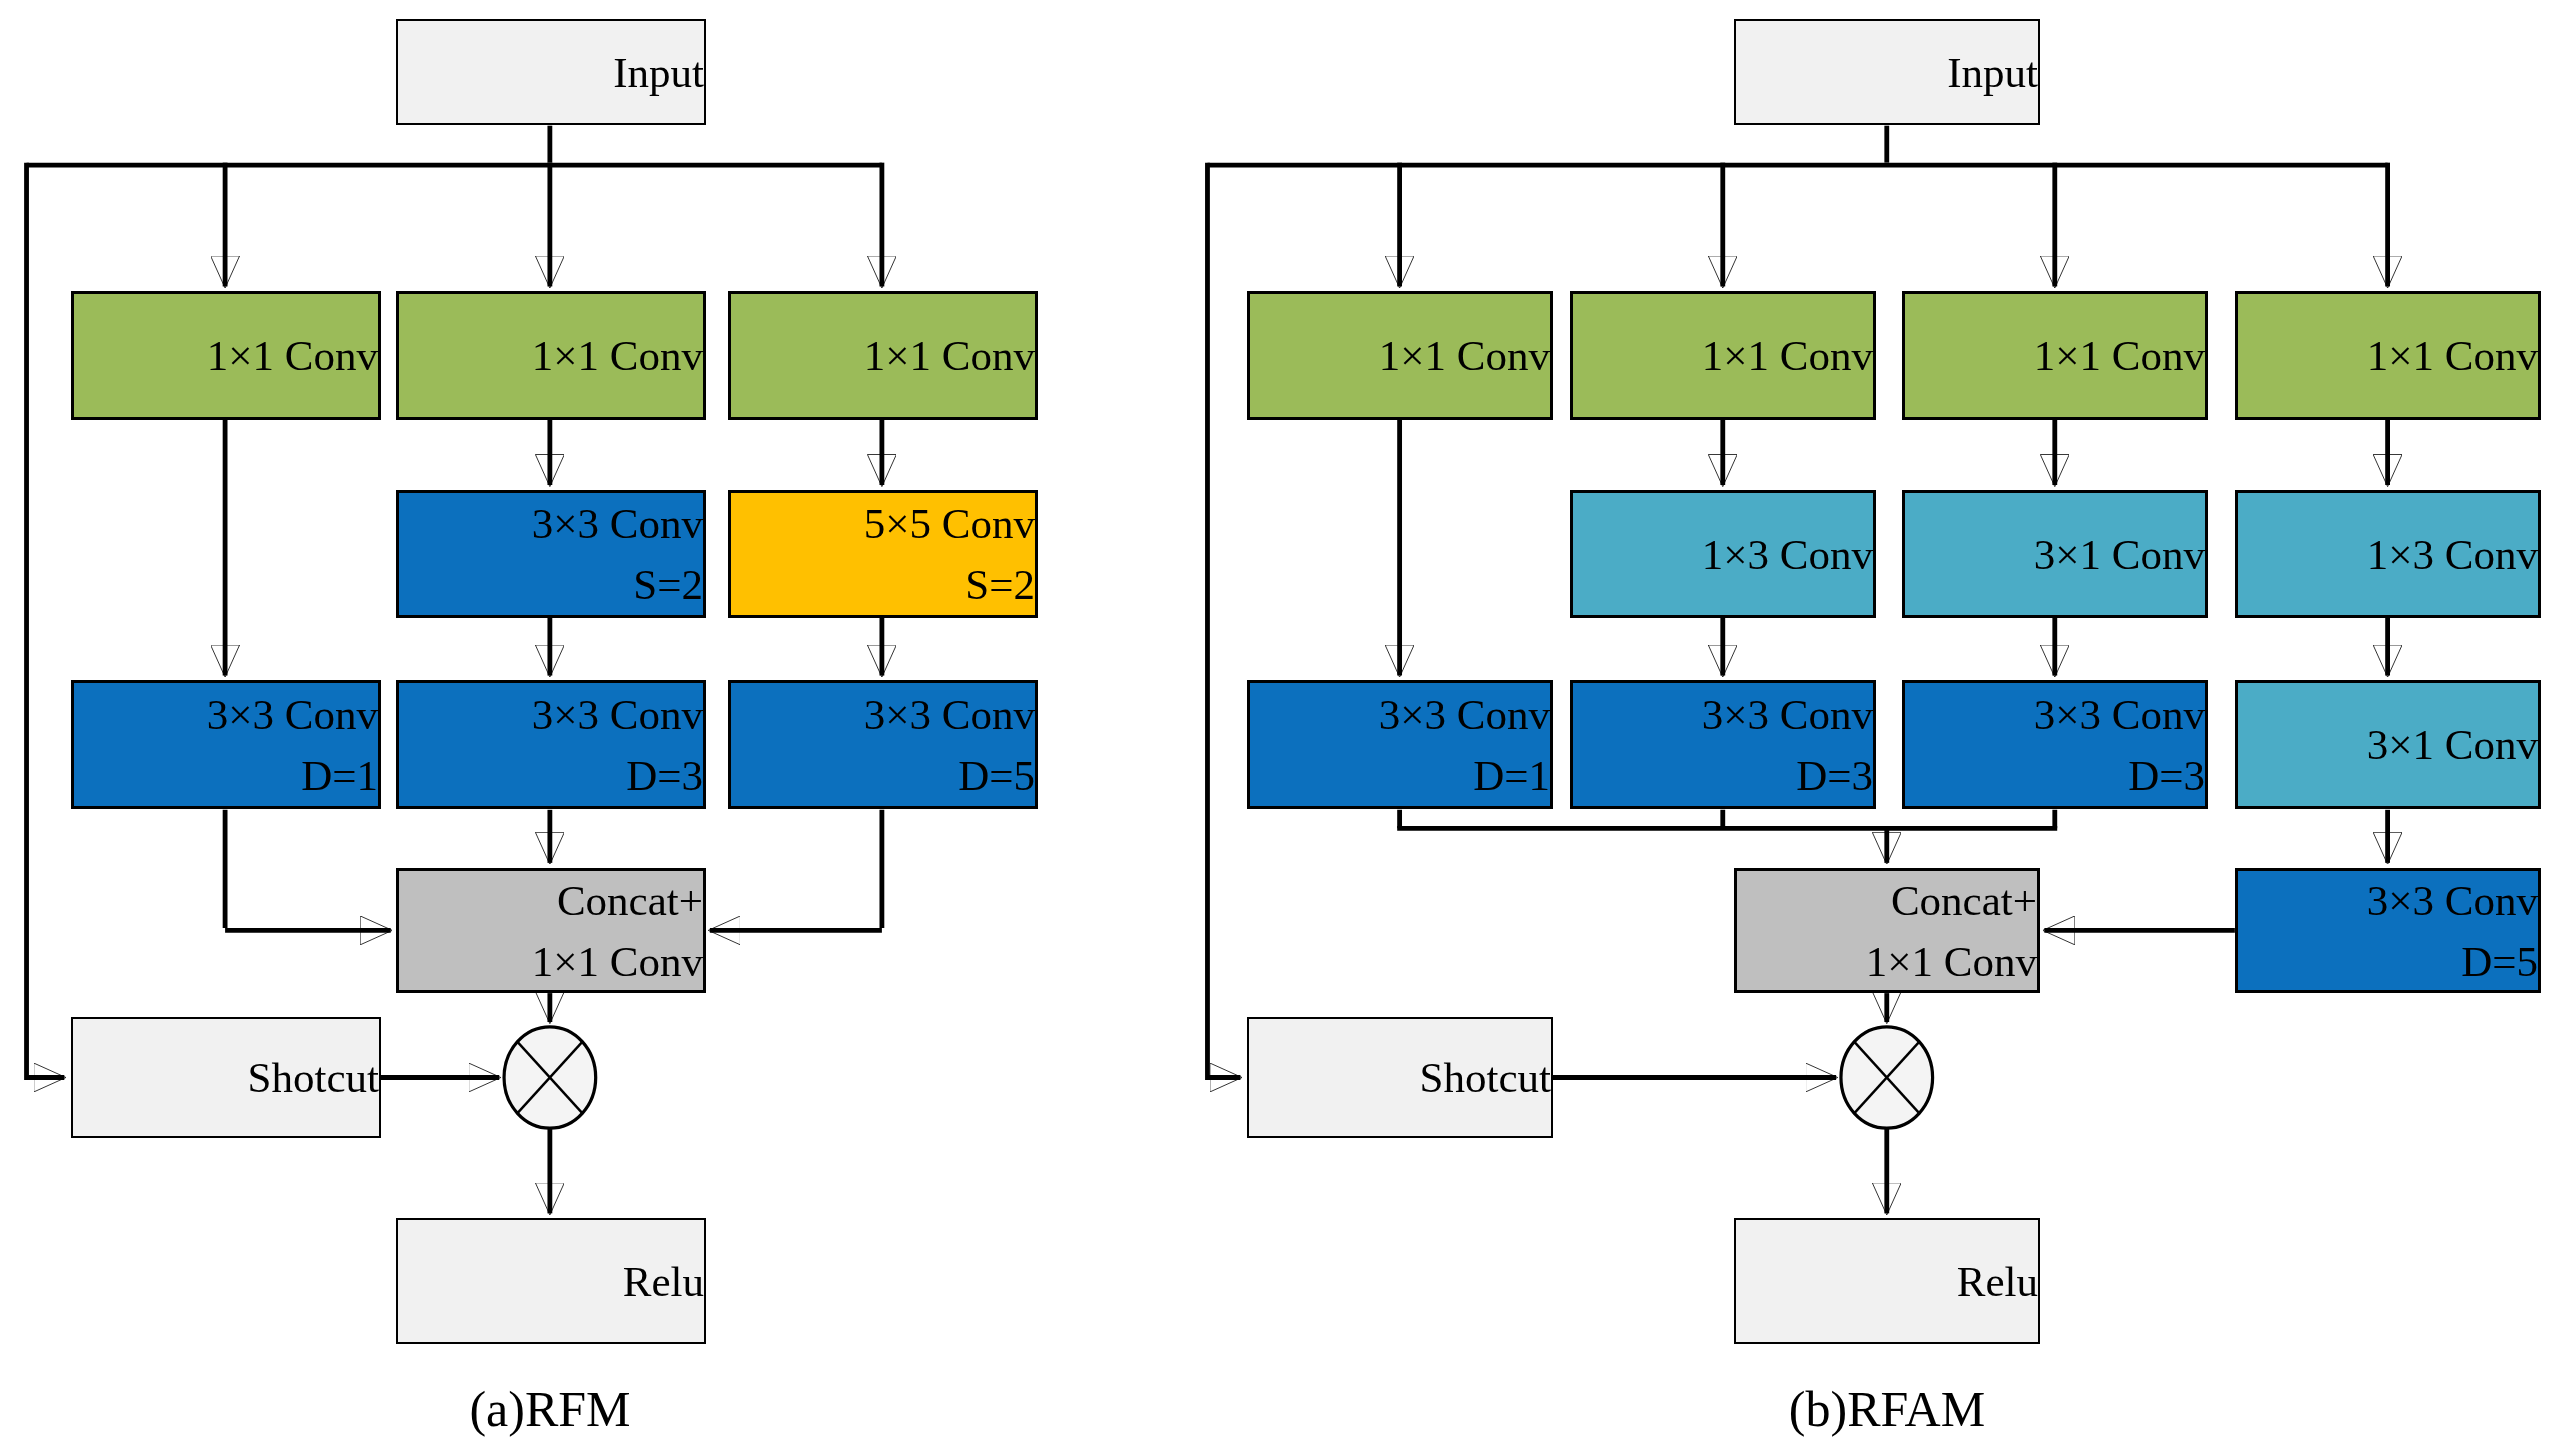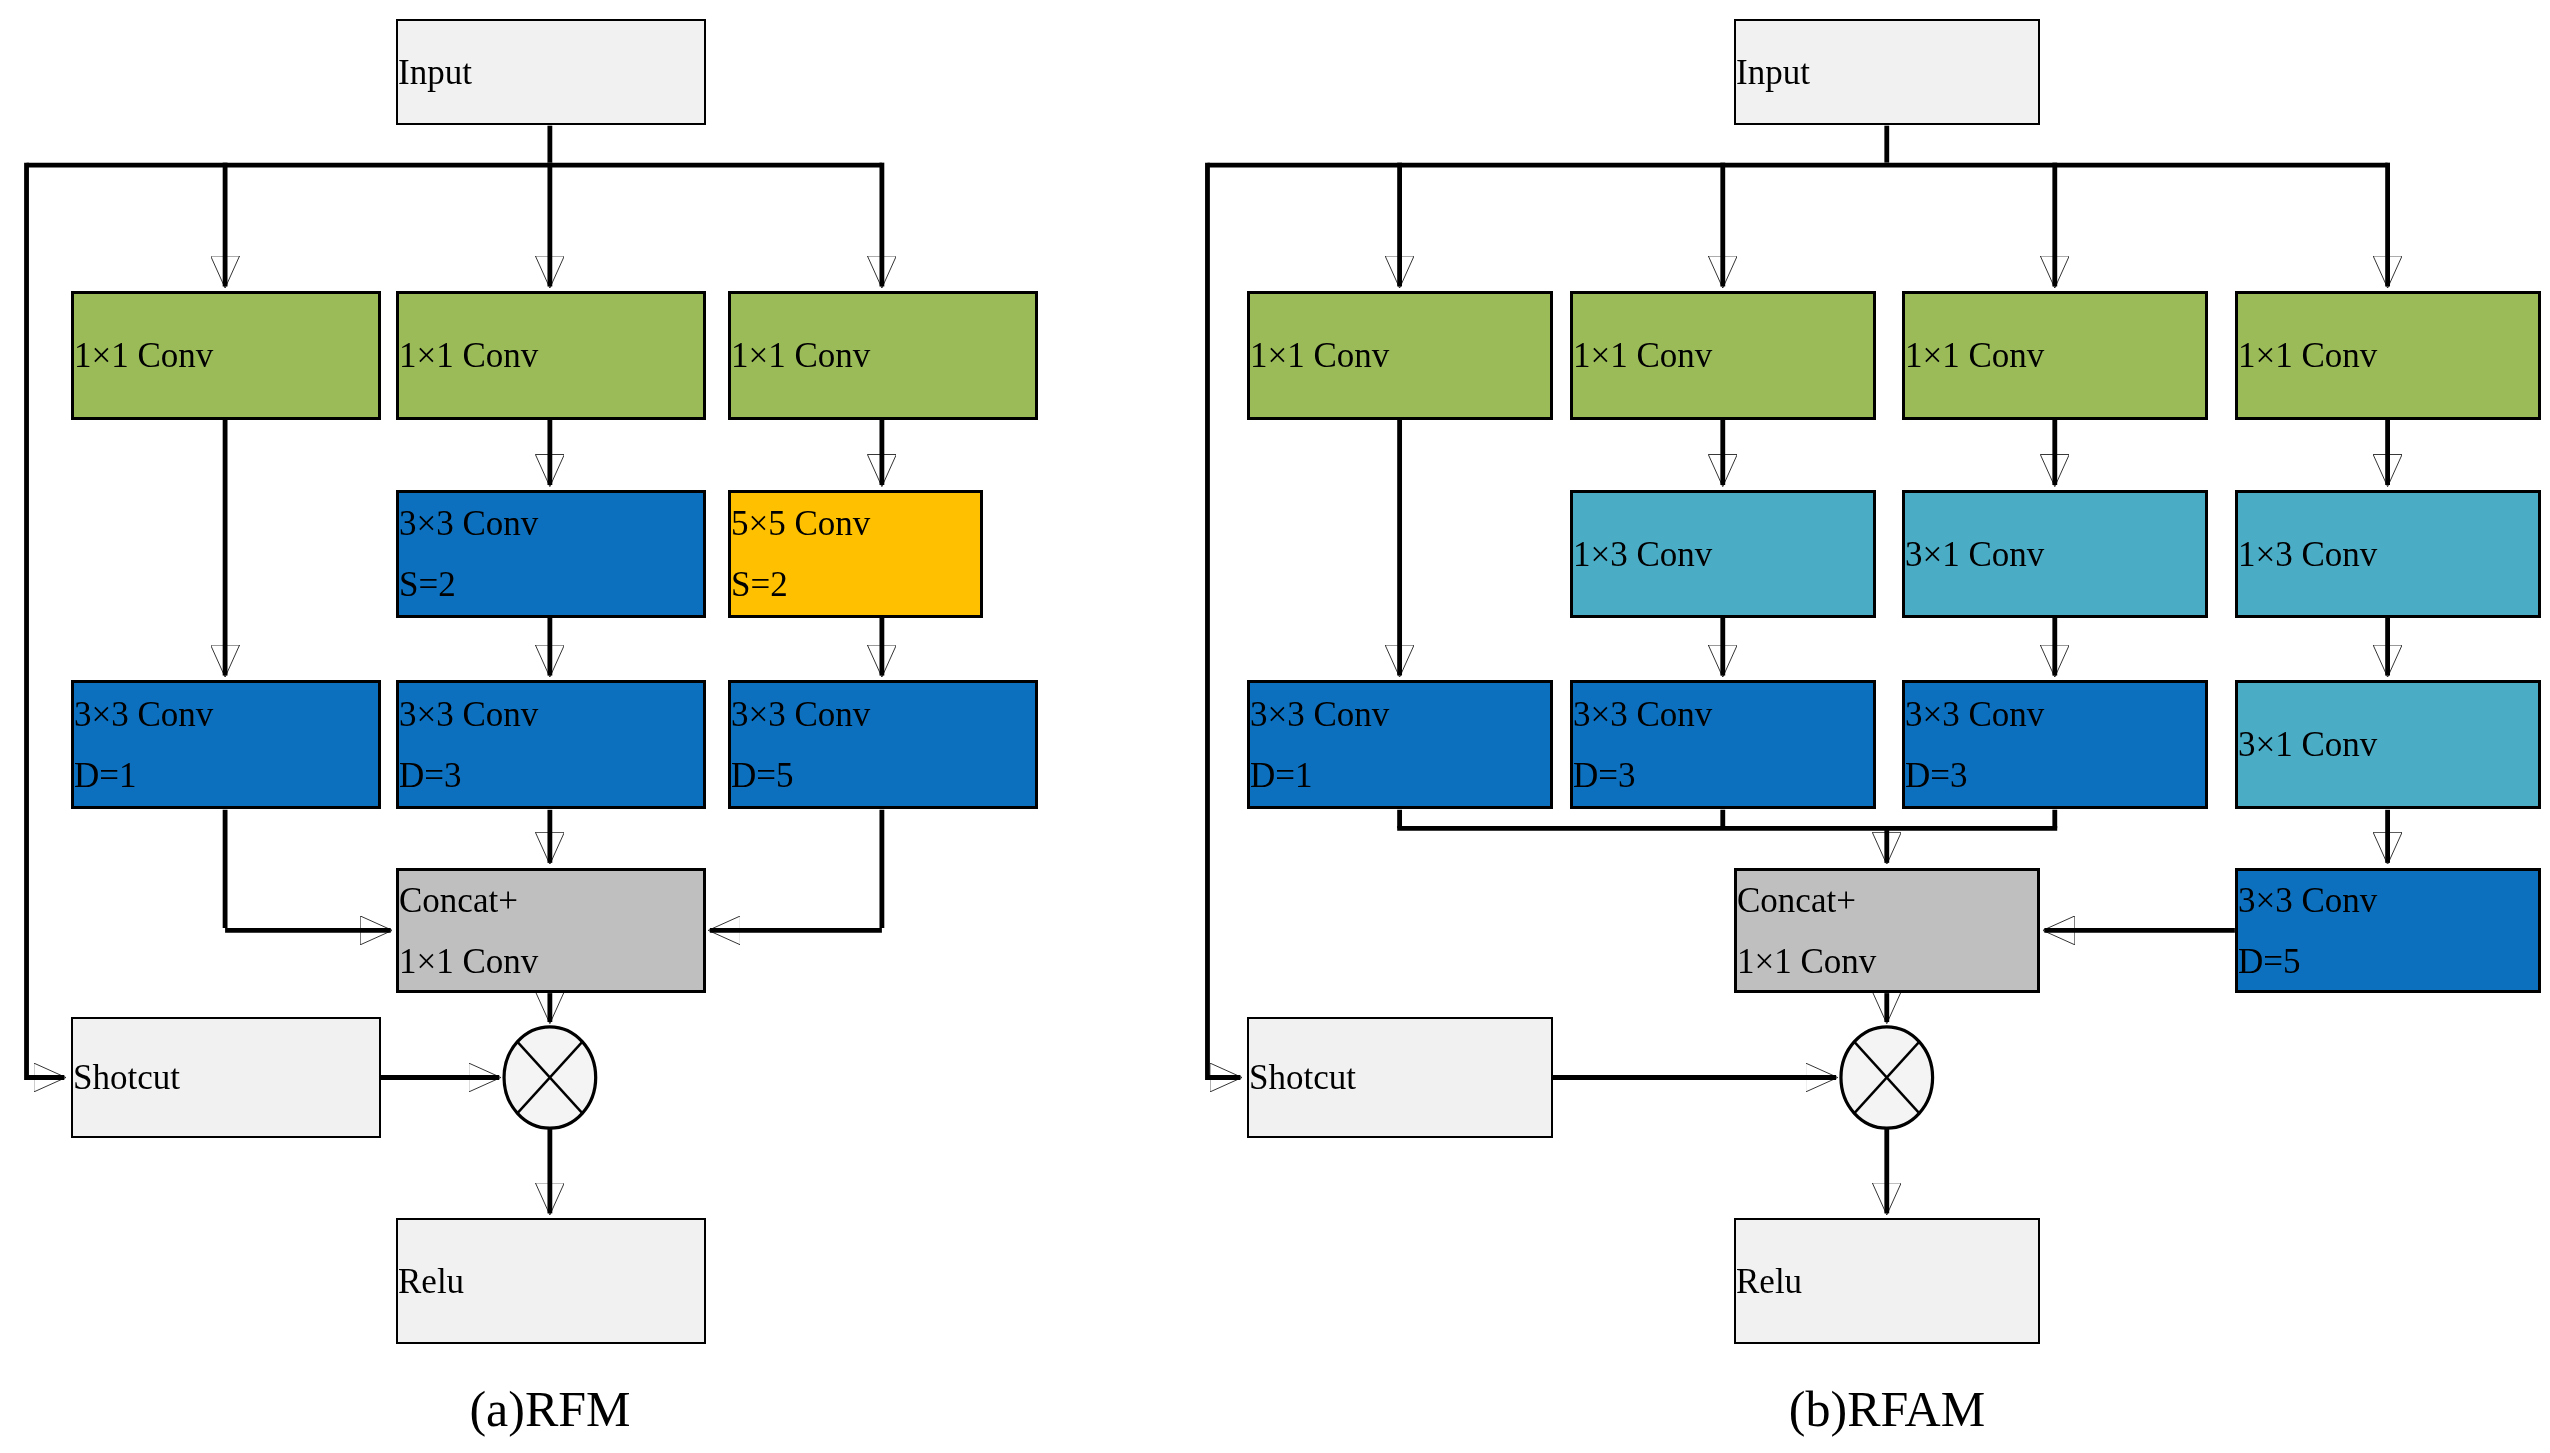--- a/index.html
+++ b/index.html
@@ -13,24 +13,24 @@
     overflow:hidden;
   }
   .connector-layer{position:absolute;left:0;top:0;width:2550px;height:1454px;}
   .connector-layer path, .connector-layer line{stroke:#000;fill:none;}
   .node{
     position:absolute;
     box-sizing:border-box;
     border:3.2px solid #000;
     display:flex;
     flex-direction:column;
-    align-items:flex-start;
+    align-items:flex-end;
     justify-content:center;
     text-align:center;
-    font-size:35px;
+    font-size:43px;
     line-height:61px;
     white-space:nowrap;
   }
   .node.light{border-width:2.4px;}
   .caption{
     position:absolute;
     text-align:center;
     font-size:50px;
     line-height:64px;
     white-space:nowrap;
@@ -115,21 +115,21 @@
     <span>1×1 Conv</span>
   </div>
   <div class="node" style="left: 728px; top: 291px; width: 310px; height: 129px; background-color: rgb(155, 187, 89);">
     <span>1×1 Conv</span>
   </div>
 
   <div class="node" style="left: 396px; top: 490px; width: 310px; height: 128px; background-color: rgb(12, 112, 190);">
     <span>3×3 Conv</span>
     <span>S=2</span>
   </div>
-  <div class="node" style="left: 728px; top: 490px; width: 255px; height: 128px; background-color: rgb(255, 192, 0);">
+  <div class="node" style="left: 728px; top: 490px; width: 310px; height: 128px; background-color: rgb(255, 192, 0);">
     <span>5×5 Conv</span>
     <span>S=2</span>
   </div>
 
   <div class="node" style="left: 71px; top: 680px; width: 310px; height: 129px; background-color: rgb(12, 112, 190);">
     <span>3×3 Conv</span>
     <span>D=1</span>
   </div>
   <div class="node" style="left: 396px; top: 680px; width: 310px; height: 129px; background-color: rgb(12, 112, 190);">
     <span>3×3 Conv</span>

